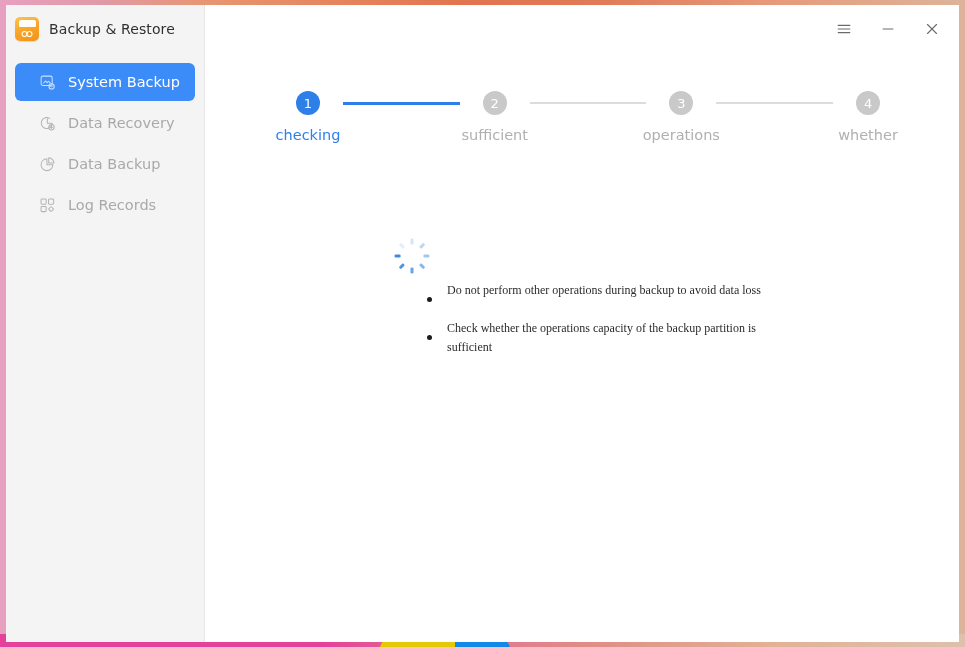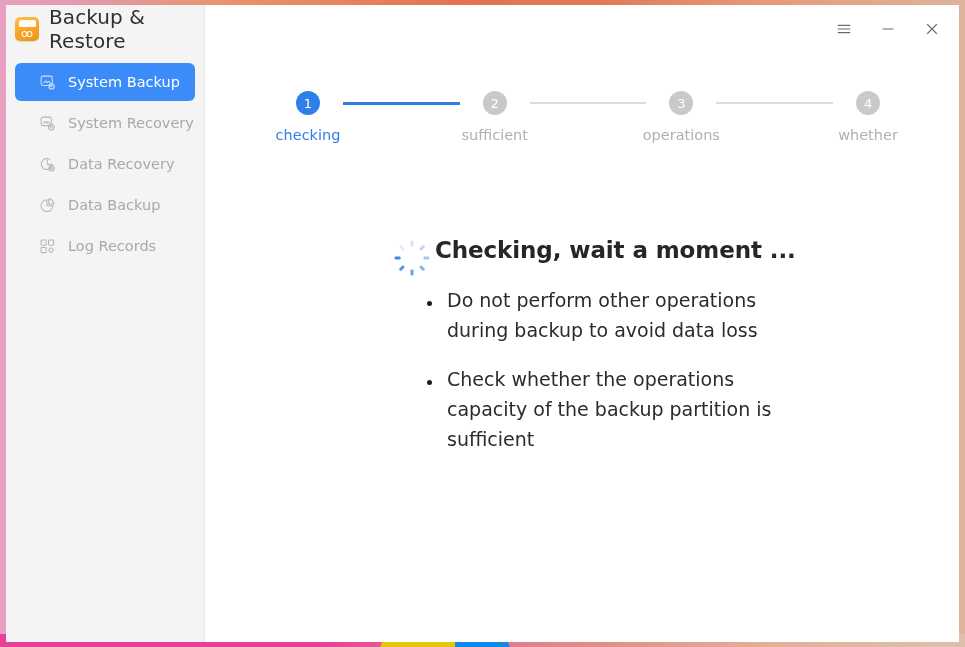--- a/index.html
+++ b/index.html
@@ -95,21 +95,21 @@
     border-radius: 2px 2px 1px 1px;
   }
   #app-icon .loop {
     position: absolute;
     left: 5px; top: 12.5px;
     width: 14px; height: 8px;
     color: #fffdf7;
   }
   #app-title {
     margin-left: 10px;
-    font-size: 20px;
+    font-size: 14px;
     color: #303030;
     letter-spacing: .1px;
   }
 
   #nav { margin-top: 10px; }
 
   .nav-item {
     display: flex;
     align-items: center;
     height: 33px;
@@ -246,24 +246,25 @@
 
   #notes {
     margin: 22px 0 0 22px;
     padding: 0;
     list-style: none;
   }
   #notes li {
     position: relative;
     padding-left: 24px;
     margin-bottom: 19px;
-    font-size: 19px;
+    font-size: 12px;
     line-height: 1.58;
     color: #2b2b2b;
     max-width: 330px;
+    font-family: Liberation Serif, serif;
   }
   #notes li::before {
     content: "";
     position: absolute;
     left: 4px;
     top: 16px;
     width: 5px; height: 5px;
     border-radius: 50%;
     background: #1c1c1c;
   }
@@ -298,31 +299,20 @@
           <svg viewBox="0 0 20 20" fill="none" width="17" height="17">
             <rect x="2.5" y="2.5" width="13" height="11" rx="2" stroke="currentColor" stroke-width="1.2"></rect>
             <path d="M5.4 10.6l2.2-2.4 2 2 1.6-1.7 2 2.3" stroke="currentColor" stroke-width="1.2" stroke-linecap="round" stroke-linejoin="round"></path>
             <circle cx="14.8" cy="14.6" r="3.1" stroke="currentColor" stroke-width="1.2"></circle>
             <path d="M13.4 14.3l1.2 1.2 1.8-2" stroke="currentColor" stroke-width="1.1" stroke-linecap="round" stroke-linejoin="round"></path>
           </svg>
         </span>
         <span class="nav-label">System Backup</span>
       </div>
 
-      <div class="nav-item">
-        <span class="nav-icon">
-          <svg viewBox="0 0 20 20" fill="none" width="17" height="17">
-            <rect x="2.5" y="2.5" width="12" height="10" rx="2" stroke="currentColor" stroke-width="1.2"></rect>
-            <path d="M5.2 9.8l2-2.2 1.9 1.9 1.5-1.6 1.8 2.1" stroke="currentColor" stroke-width="1.2" stroke-linecap="round" stroke-linejoin="round"></path>
-            <circle cx="14.6" cy="14.4" r="3.3" stroke="currentColor" stroke-width="1.2"></circle>
-            <circle cx="14.6" cy="14.4" r="1.1" stroke="currentColor" stroke-width="1.1"></circle>
-          </svg>
-        </span>
-        <span class="nav-label">System Recovery</span>
-      </div>
 
       <div class="nav-item">
         <span class="nav-icon">
           <svg viewBox="0 0 20 20" fill="none" width="17" height="17">
             <path d="M12.6 4.2A6.4 6.4 0 1 0 15.4 9.6H9.8V4.0" stroke="currentColor" stroke-width="1.2" stroke-linecap="round" stroke-linejoin="round"></path>
             <circle cx="14.7" cy="14.5" r="3.2" stroke="currentColor" stroke-width="1.2"></circle>
             <path d="M14.7 12.9v3.2M13.1 14.5h3.2" stroke="currentColor" stroke-width="1.1" stroke-linecap="round"></path>
           </svg>
         </span>
         <span class="nav-label">Data Recovery</span>
@@ -409,21 +399,20 @@
         <div id="spinner">
           <span class="blade" style="transform:translate(-50%,-50%) rotate(0deg)   translateY(-7.2px); opacity:.22"></span>
           <span class="blade" style="transform:translate(-50%,-50%) rotate(45deg)  translateY(-7.2px); opacity:.34"></span>
           <span class="blade" style="transform:translate(-50%,-50%) rotate(90deg)  translateY(-7.2px); opacity:.48"></span>
           <span class="blade" style="transform:translate(-50%,-50%) rotate(135deg) translateY(-7.2px); opacity:.62"></span>
           <span class="blade" style="transform:translate(-50%,-50%) rotate(180deg) translateY(-7.2px); opacity:.78"></span>
           <span class="blade" style="transform:translate(-50%,-50%) rotate(225deg) translateY(-7.2px); opacity:.9"></span>
           <span class="blade" style="transform:translate(-50%,-50%) rotate(270deg) translateY(-7.2px); opacity:1"></span>
           <span class="blade" style="transform:translate(-50%,-50%) rotate(315deg) translateY(-7.2px); opacity:.14"></span>
         </div>
-        <div id="checking-title">Checking, wait a moment ...</div>
       </div>
 
       <ul id="notes">
         <li>Do not perform other operations during backup to avoid data loss</li>
         <li>Check whether the operations capacity of the backup partition is sufficient</li>
       </ul>
     </div>
 
   </div>
 </div>

